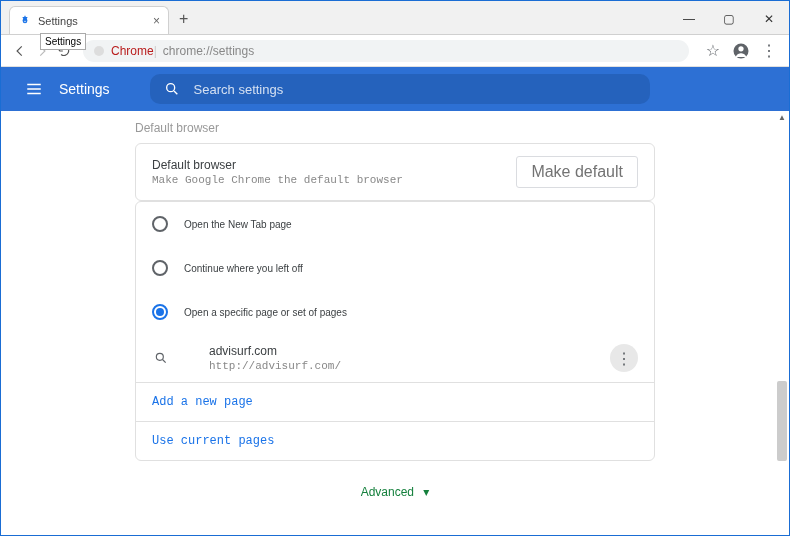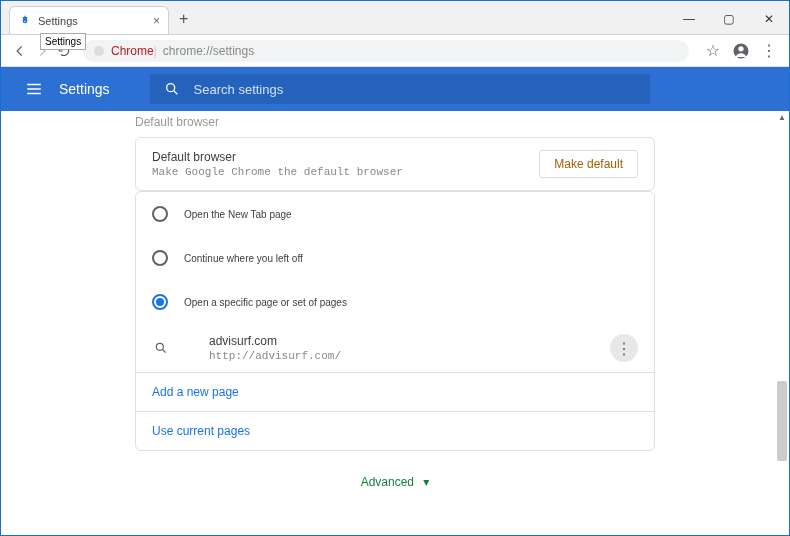--- a/index.html
+++ b/index.html
@@ -28,46 +28,46 @@
     .omnibox { flex: 1; height: 22px; background: #f1f3f4; border-radius: 12px; display: flex; align-items: center; margin: 0 8px; padding: 0 10px; font-size: 12px; }
     .omni-prefix { color: #b91c1c; }
     .omni-divider { color: #ccc; margin-right: 6px; }
     .omni-url { color: #888; }
     .star-btn, .account-btn, .menu-btn { width: 24px; height: 24px; display: flex; align-items: center; justify-content: center; color: #5f6368; cursor: pointer; margin-left: 4px; }
     
     
     .blue-header { height: 44px; background: #2d70d4; display: flex; align-items: center; padding: 0 24px; z-index: 5; position: relative; }
     .hamburger { color: #fff; cursor: pointer; margin-right: 16px; }
     .settings-title { color: #fff; font-size: 14px; font-weight: 500; }
-    .search-settings { flex: 0 0 500px; height: 30px; background: #2562bc; border-radius: 0; display: flex; align-items: center; margin-left: 40px; padding: 0 14px; }
+    .search-settings { flex: 0 0 500px; height: 30px; background: #2562bc; border-radius: 10px; display: flex; align-items: center; margin-left: 40px; padding: 0 14px; }
     .search-settings input { background: transparent; border: none; color: #fff; font-size: 13px; outline: none; flex: 1; margin-left: 14px; }
     .search-settings input::placeholder { color: rgba(255,255,255,0.8); }
     
     
     .content { position: relative; height: calc(536px - 112px); overflow-y: auto; z-index: 2; }
-    .content-inner { width: 520px; margin: 0 auto; padding-top: 8px; }
+    .content-inner { width: 520px; margin: 0 auto; padding-top: 14px; }
     .section-title { font-size: 12px; color: #3c4043; margin: 12px 0 8px 0; }
     .section-title.faded { color: #999; margin-top: -4px; }
     
     .card { border: 1px solid #e0e0e0; border-radius: 6px; background: #fff; }
     .card-row { padding: 12px 16px; display: flex; align-items: center; }
     .row-text { flex: 1; }
     .row-title { font-size: 12px; color: #3c4043; }
     .row-sub { font-size: 11px; color: #888; margin-top: 2px; font-family: Liberation Mono, monospace; }
-    .blue-btn { border: 1px solid #dadce0; background: #fff; color: #a16207; padding: 6px 14px; border-radius: 3px; font-size: 12px; cursor: pointer; }
+    .blue-btn { border: 1px solid #dadce0; background: #fff; color: #737373; padding: 6px 14px; border-radius: 3px; font-size: 16px; cursor: pointer; }
     
     .radio-row { display: flex; align-items: center; padding: 14px 16px; font-size: 10px; color: #3c4043; }
     .radio { width: 16px; height: 16px; border: 2px solid #5f6368; border-radius: 50%; margin-right: 16px; display: flex; align-items: center; justify-content: center; cursor: pointer; }
     .radio.checked { border-color: #1a73e8; }
     .radio.checked::after { content: ''; width: 8px; height: 8px; background: #1a73e8; border-radius: 50%; }
     
     .page-row { display: flex; align-items: center; padding: 10px 16px; gap: 23px; }
     .page-icon { width: 18px; height: 18px; margin-right: 16px; display: flex; align-items: center; justify-content: center; color: #5f6368; }
     .page-more { width: 28px; height: 28px; border-radius: 50%; background: #e8e8e8; display: flex; align-items: center; justify-content: center; cursor: pointer; color: #5f6368; }
-    .link-row { padding: 12px 16px; font-size: 12px; color: #1a73e8; cursor: pointer; }
+    .link-row { padding: 12px 16px; font-size: 12px; color: #1a73e8; cursor: pointer; font-family: Liberation Mono, monospace; }
     .divider { height: 1px; background: #e0e0e0; }
     
     .advanced { text-align: center; margin-top: 24px; font-size: 12px; color: #15803d; cursor: pointer; }
     .advanced .chev { margin-left: 6px; }
     
     .scrollbar-thumb { position: absolute; right: 2px; top: 380px; width: 10px; height: 80px; background: #ccc; border-radius: 2px; z-index: 6; }
     .scroll-up { position: absolute; right: 3px; top: 112px; font-size: 8px; color: #666; z-index: 6; }
     
     svg { display: block; }
   </style>

